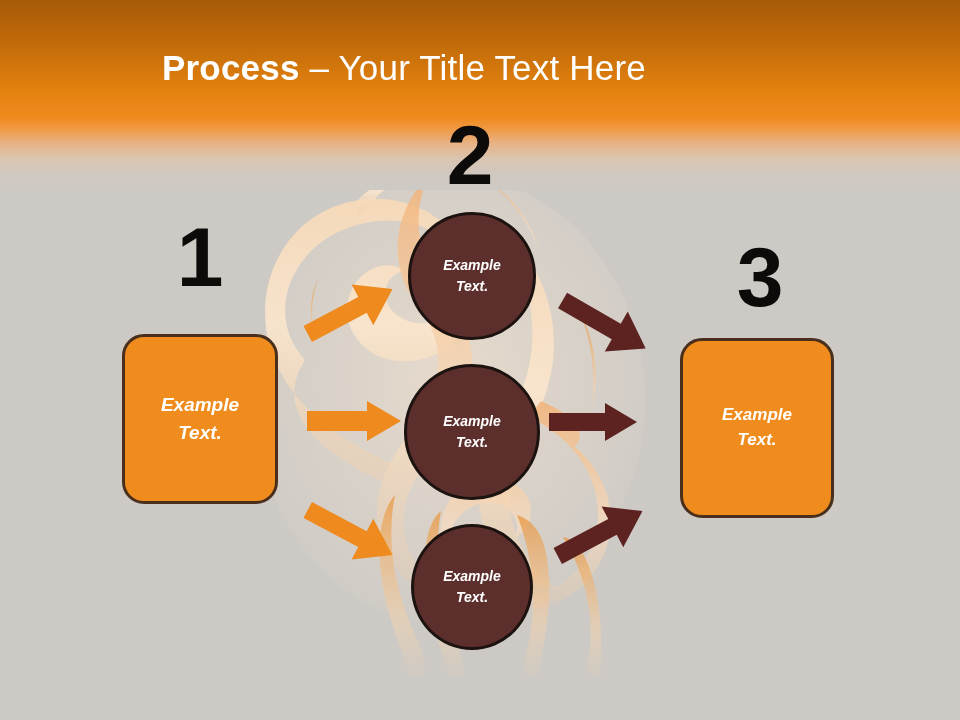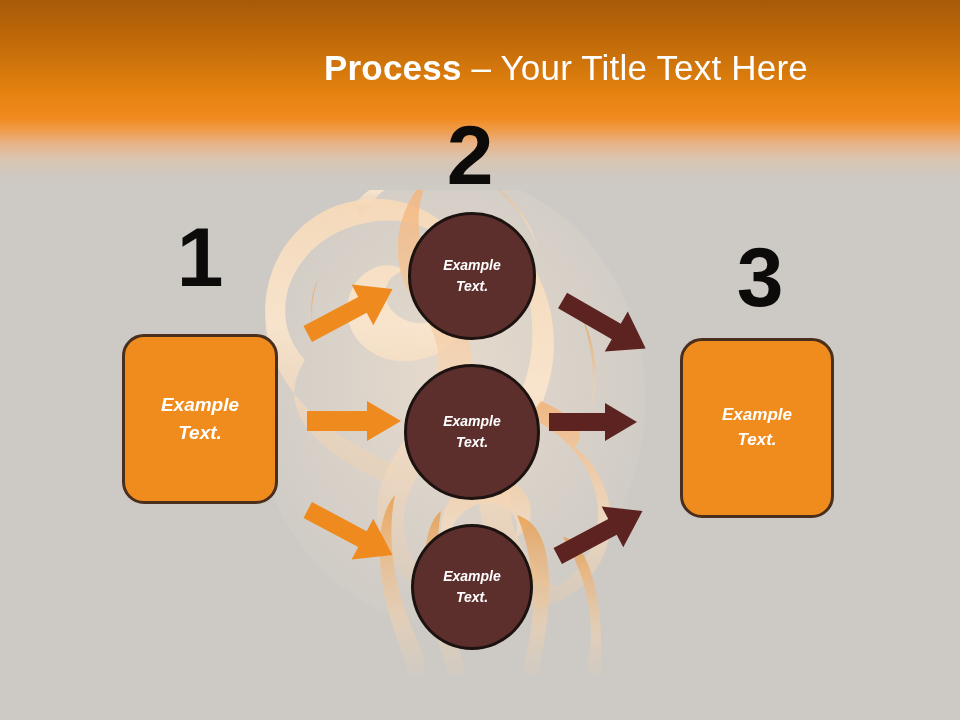--- a/index.html
+++ b/index.html
@@ -46,21 +46,21 @@
     overflow: hidden;
     pointer-events: none;
   }
   .flame-wrap svg { display: block; }
 
   
   .title {
     position: absolute;
     left: 0; top: 48px;
     width: 808px;
-    text-align: right;
+    text-align: center;
     font-size: 35px;
     color: #ffffff;
     letter-spacing: .2px;
     white-space: nowrap;
   }
   .title .strong { font-weight: bold; }
   .title .light  { font-weight: normal; }
 
   
   .step-num {

